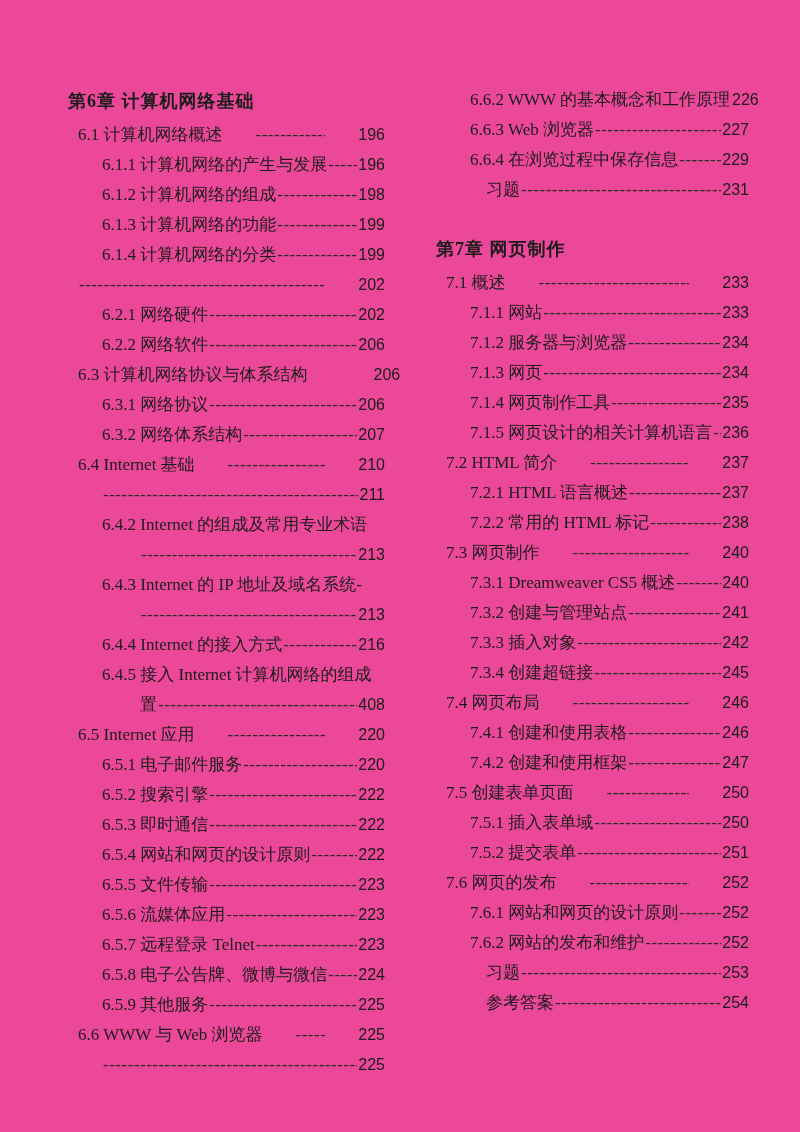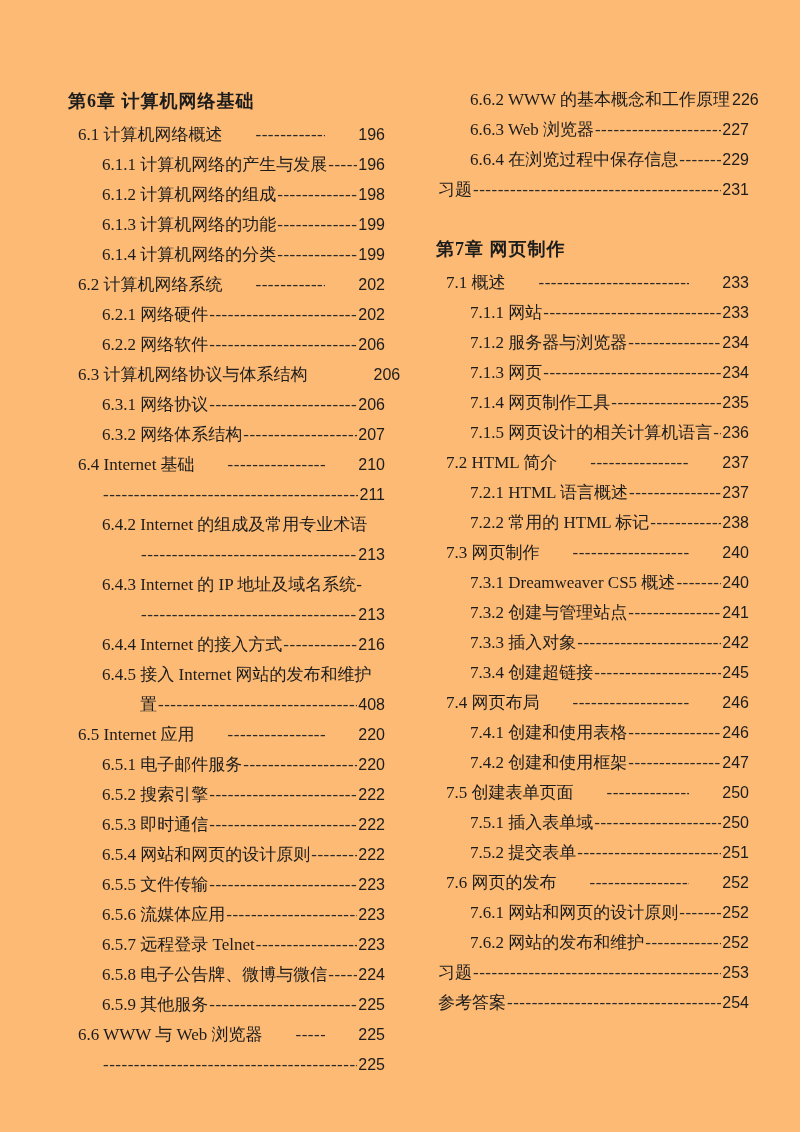--- a/index.html
+++ b/index.html
@@ -1,20 +1,20 @@
 <!DOCTYPE html>
 <html><head>
 <meta charset="utf-8">
 <style>
   html, body { margin: 0; padding: 0; background: #e8e8e8; }
   .page {
     position: relative;
     width: 800px;
     height: 1132px;
-    background: #fdba74;
+    background: #ec4899;
     font-family: "Liberation Serif", "DejaVu Serif", serif;
     color: #1c1c1c;
     overflow: hidden;
   }
   .col {
     position: absolute;
     top: 85px;
   }
   .col-left  { left: 68px;  width: 317px; }
   .col-right { left: 436px; width: 313px; }
@@ -32,21 +32,21 @@
     line-height: 32px;
     font-size: 18px;
     font-weight: bold;
     letter-spacing: 1px;
   }
   .row.spacer { height: 28px; }
 
   .row.l1   { padding-left: 10px; gap: 32px; }
   .row.l2   { padding-left: 34px; }
   .row.cont { padding-left: 72px; }
-  .row.top  { padding-left: 2px; }
+  .row.top  { padding-left: 2px; margin-left: 48px; }
 
   .title { flex: 0 0 auto; }
   .leader {
     flex: 1 1 0;
     overflow: hidden;
     margin: 0 1px;
     letter-spacing: 0.5px;
     color: #2a2a2a;
   }
   .page-num {
@@ -82,21 +82,20 @@
         <span class="title">6.1.3 计算机网络的功能</span>
         <span class="leader">------------------------------------------------------------------------------------------</span>
         <span class="page-num">199</span>
       </div>
       <div class="row l2">
         <span class="title">6.1.4 计算机网络的分类</span>
         <span class="leader">------------------------------------------------------------------------------------------</span>
         <span class="page-num">199</span>
       </div>
       <div class="row l1">
-        <span class="title">6.2 计算机网络系统</span>
         <span class="leader">------------------------------------------------------------------------------------------</span>
         <span class="page-num">202</span>
       </div>
       <div class="row l2">
         <span class="title">6.2.1 网络硬件</span>
         <span class="leader">------------------------------------------------------------------------------------------</span>
         <span class="page-num">202</span>
       </div>
       <div class="row l2">
         <span class="title">6.2.2 网络软件</span>
@@ -142,21 +141,21 @@
         <span class="title"></span>
         <span class="leader">------------------------------------------------------------------------------------------</span>
         <span class="page-num">213</span>
       </div>
       <div class="row l2">
         <span class="title">6.4.4 Internet 的接入方式</span>
         <span class="leader">------------------------------------------------------------------------------------------</span>
         <span class="page-num">216</span>
       </div>
       <div class="row l2">
-        <span class="title">6.4.5 接入 Internet 网站的发布和维护</span>
+        <span class="title">6.4.5 接入 Internet 计算机网络的组成</span>
       </div>
       <div class="row cont">
         <span class="title">置</span>
         <span class="leader">------------------------------------------------------------------------------------------</span>
         <span class="page-num">408</span>
       </div>
       <div class="row l1">
         <span class="title">6.5 Internet 应用</span>
         <span class="leader">------------------------------------------------------------------------------------------</span>
         <span class="page-num">220</span>

